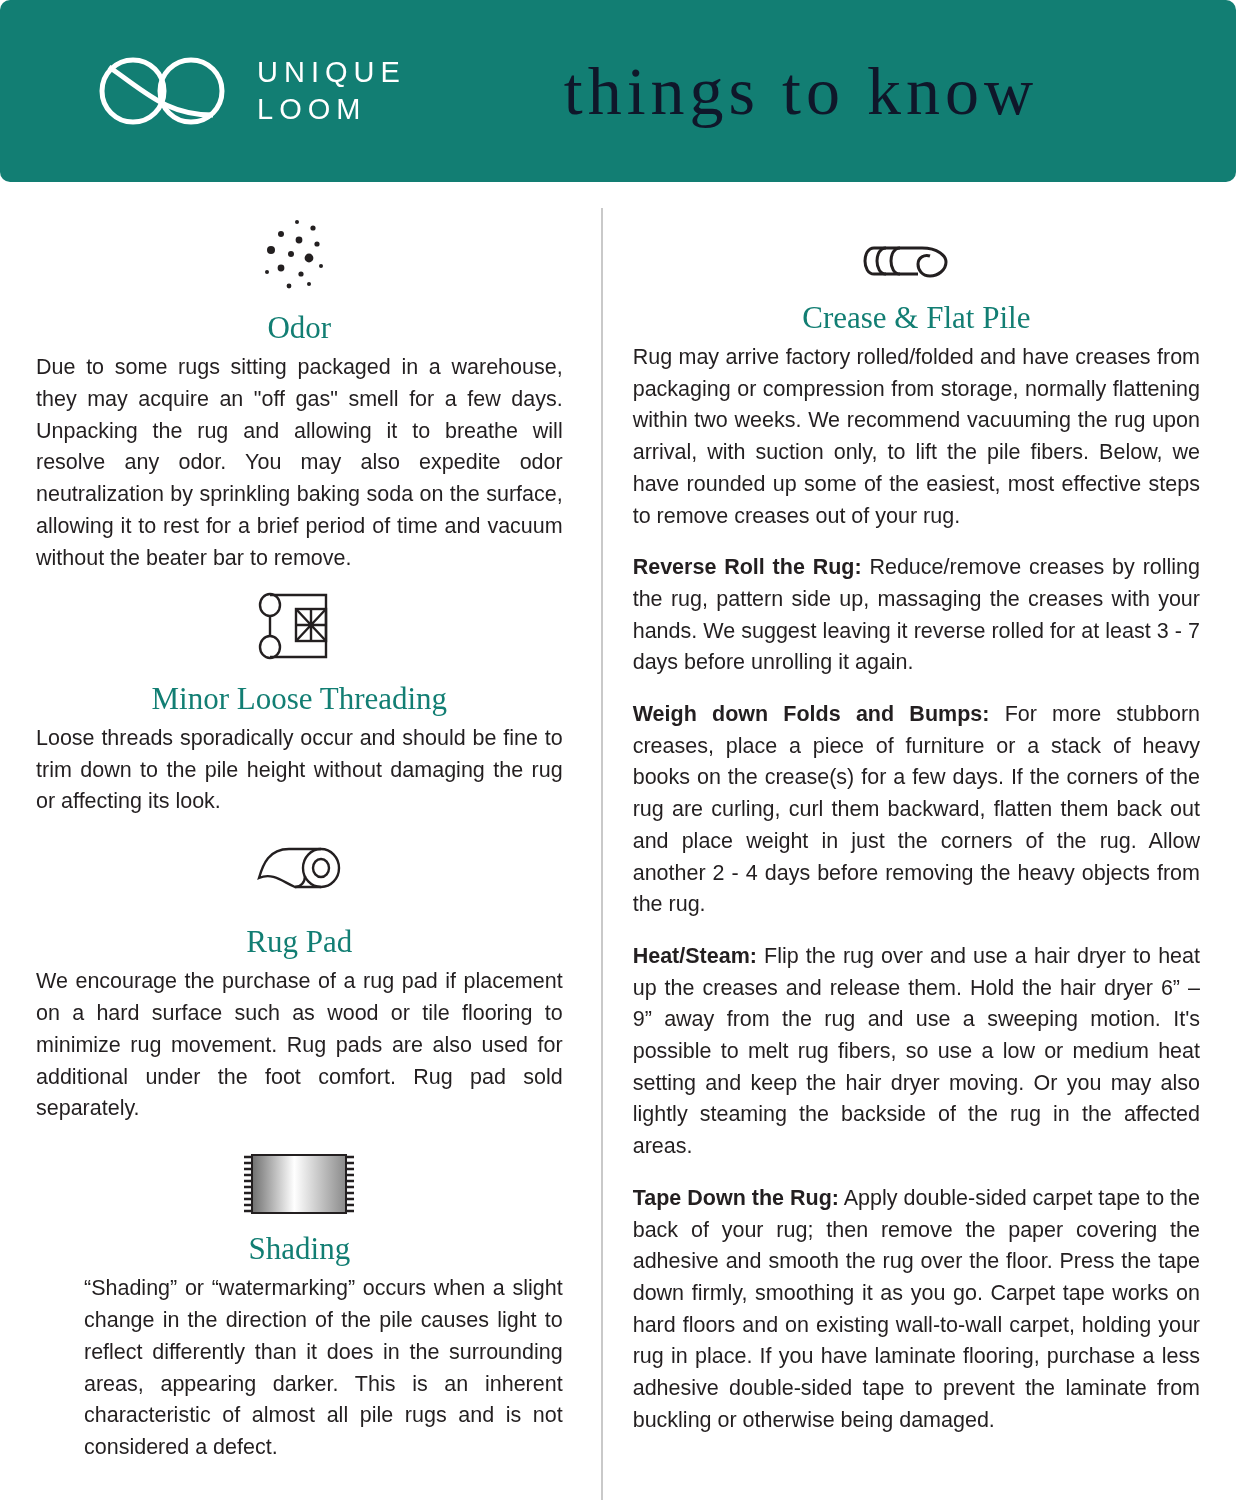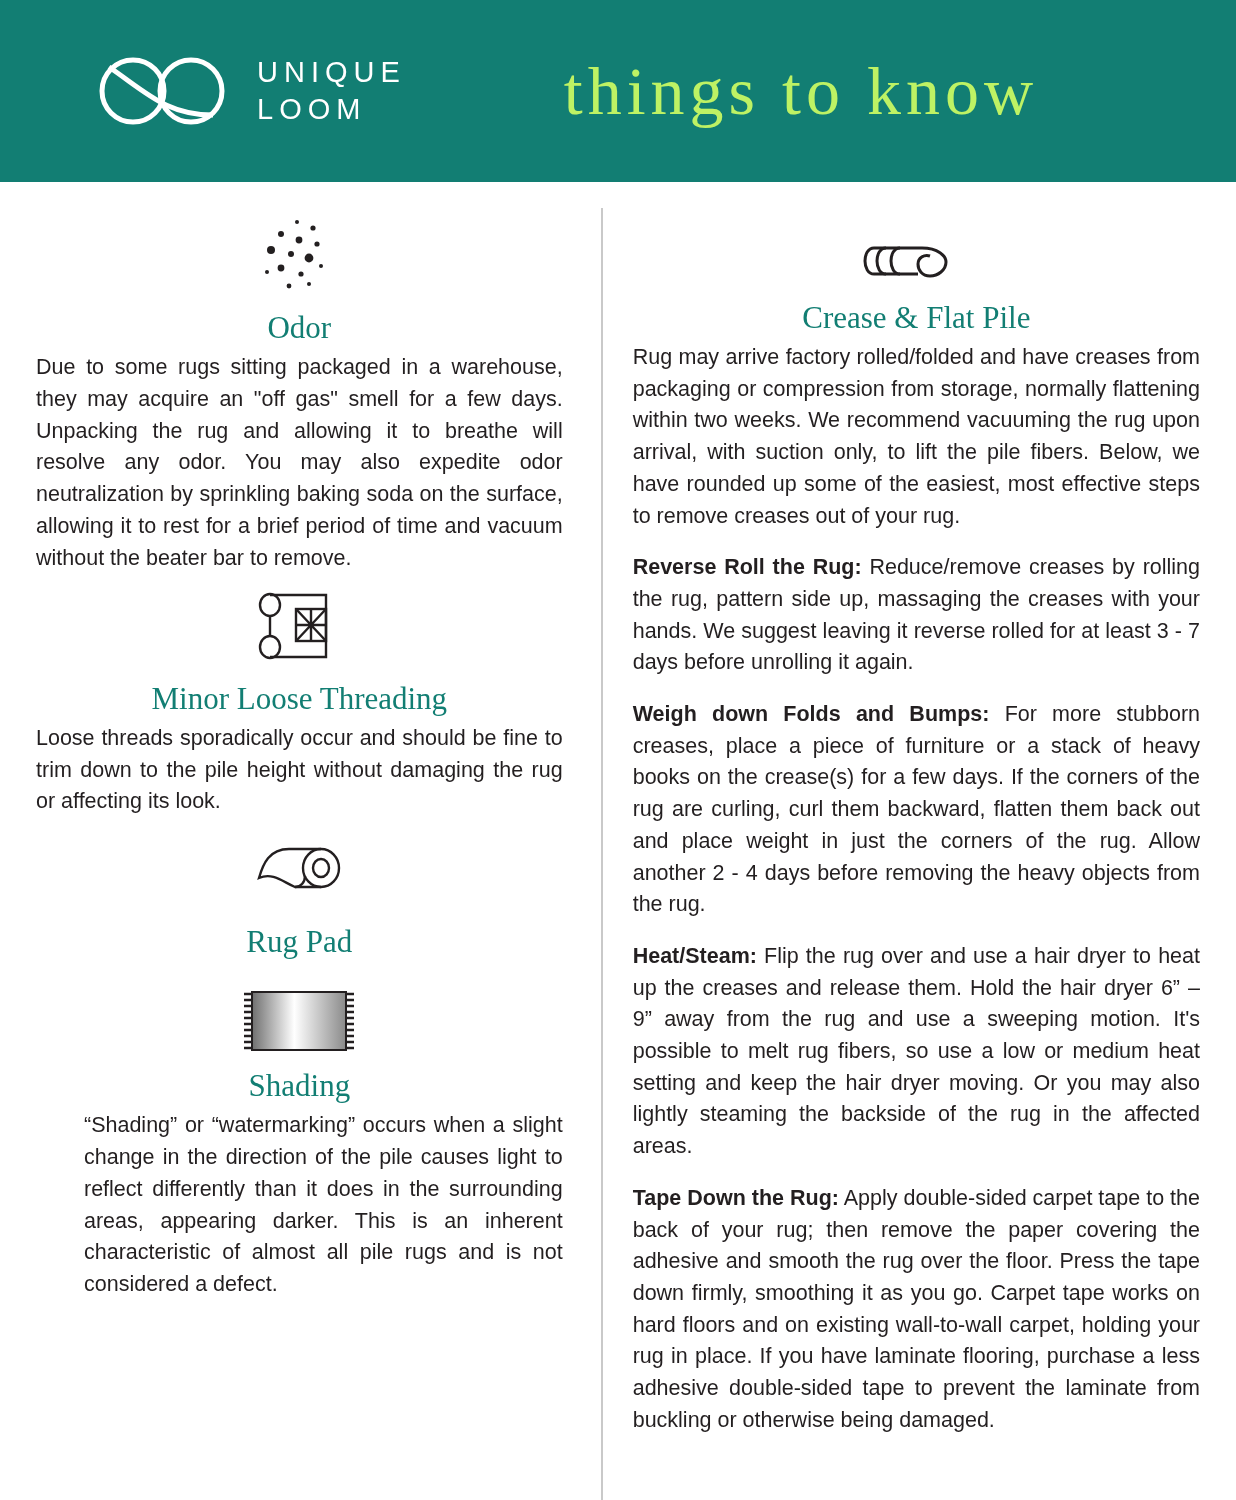--- a/index.html
+++ b/index.html
@@ -16,20 +16,21 @@
   }
 
   
   .header {
     height: 182px;
     background: #127e73;
     display: flex;
     align-items: center;
     padding: 0 0 0 95px;
     box-sizing: border-box;
+    border-radius: 10px;
   }
   .brand {
     display: flex;
     align-items: center;
     gap: 22px;
   }
   .brand-mark {
     width: 140px;
     height: 76px;
     flex: 0 0 auto;
@@ -38,21 +39,21 @@
     color: #ffffff;
     font-family: "Liberation Sans", sans-serif;
     font-size: 29px;
     letter-spacing: 6px;
     line-height: 1.28;
     font-weight: 400;
   }
   .header-title {
     flex: 1;
     text-align: center;
-    color: #bef264;
+    color: #0f172a;
     font-family: "Liberation Serif", serif;
     font-size: 68px;
     letter-spacing: 5px;
     padding-right: 40px;
     white-space: nowrap;
   }
 
   
   .content {
     display: flex;
@@ -192,20 +193,21 @@
         <svg width="120" height="80" viewBox="0 0 120 80">
           <g fill="none" stroke="#231f20" stroke-width="2.4">
             <ellipse cx="82" cy="30" rx="18" ry="19"></ellipse>
             <ellipse cx="82" cy="30" rx="8" ry="9"></ellipse>
             <path d="M82 11 H50 C30 11 24 26 20 40 C34 34 44 44 56 49 H82"></path>
             <path d="M56 49 C62 49 66 44 66 38"></path>
           </g>
         </svg>
       </div>
       <div class="section-title">Rug Pad</div>
+      <p class="body-text">We encourage the purchase of a rug pad if placement on a hard surface such as wood or tile flooring to minimize rug movement. Rug pads are also used for additional under the foot comfort. Rug pad sold separately.</p>
     </div>
 
     <div>
       <div class="icon-wrap">
         <svg width="130" height="82" viewBox="0 0 130 82">
           <defs>
             <linearGradient id="shadeGrad" x1="0" y1="0" x2="1" y2="0">
               <stop offset="0%" stop-color="#6f6f6f"></stop>
               <stop offset="45%" stop-color="#ffffff"></stop>
               <stop offset="100%" stop-color="#8a8a8a"></stop>

